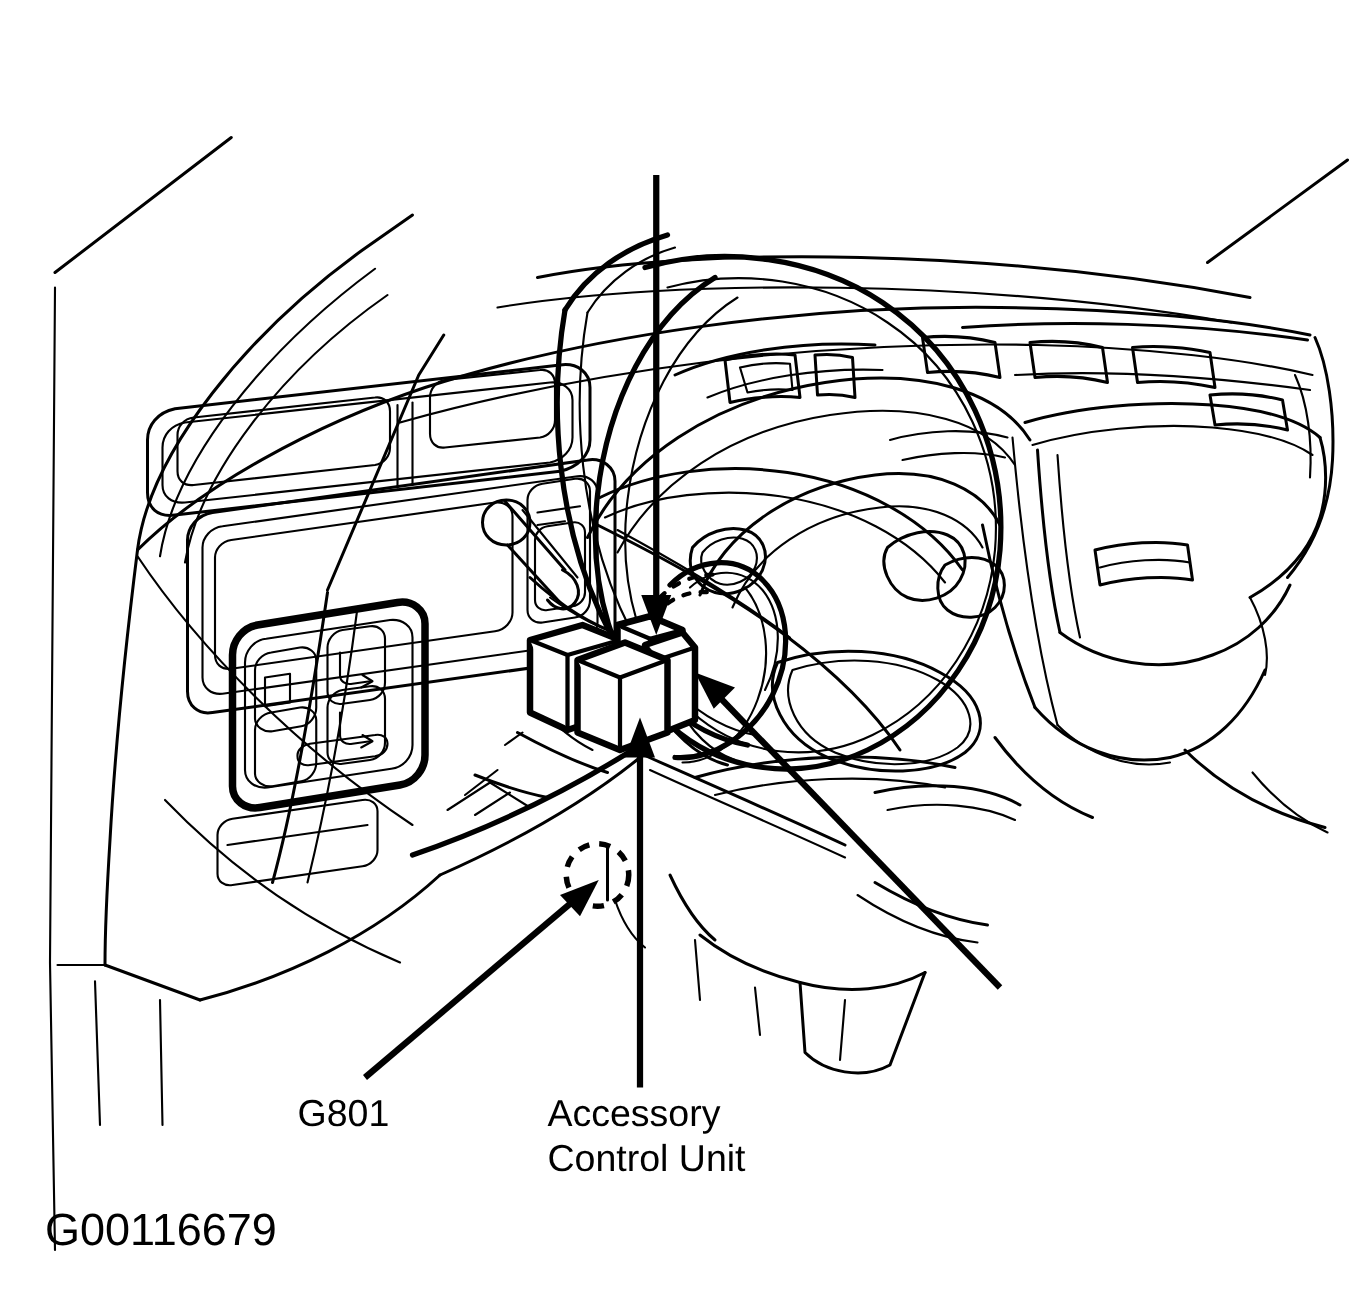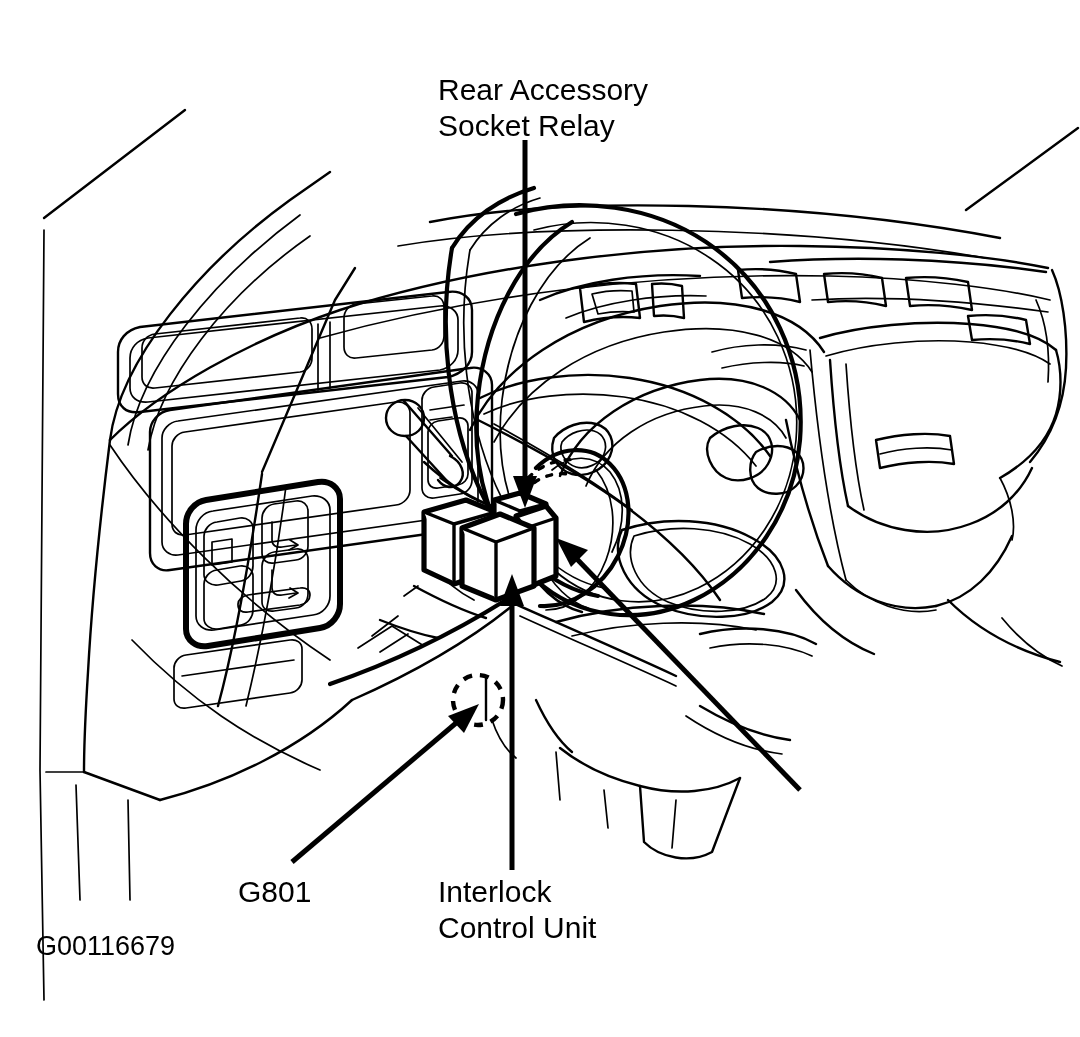--- a/index.html
+++ b/index.html
@@ -34,22 +34,22 @@
     white-space: pre;
     letter-spacing: 0px;
   }
   #label-rear-accessory { left: 438px; top: 72px; }
   #label-reverse-relay  { left: 802px; top: 776px; }
   #label-g801           { left: 238px; top: 874px; }
   #label-interlock      { left: 438px; top: 874px; }
   #figure-id {
     position: absolute;
     left: 36px;
-    top: 930px;
-    font-size: 27px;
+    top: 968px;
+    font-size: 36px;
     line-height: 32px;
   }
 </style>
 </head>
 <body>
 
 <div id="diagram-root">
 
   <svg id="diagram-svg" viewBox="0 0 1080 1037">
     <defs>
@@ -291,24 +291,22 @@
       <path class="ahd" d="M556,538 L588,550 L571,567 Z"></path>
     </g>
 
     <g>
       <path class="lead" d="M292,862 L462,718"></path>
       <path class="ahd" d="M479,704 L448,716 L464,733 Z"></path>
     </g>
 
   </svg>
 
-  <div class="lbl" id="label-rear-accessory">Rear Accessory
-Socket Relay</div>
 
 
   <div class="lbl" id="label-g801">G801</div>
 
-  <div class="lbl" id="label-interlock">Interlock
+  <div class="lbl" id="label-interlock">Accessory
 Control Unit</div>
 
   <div class="lbl" id="figure-id">G00116679</div>
 
 </div>
 
 </body></html>

